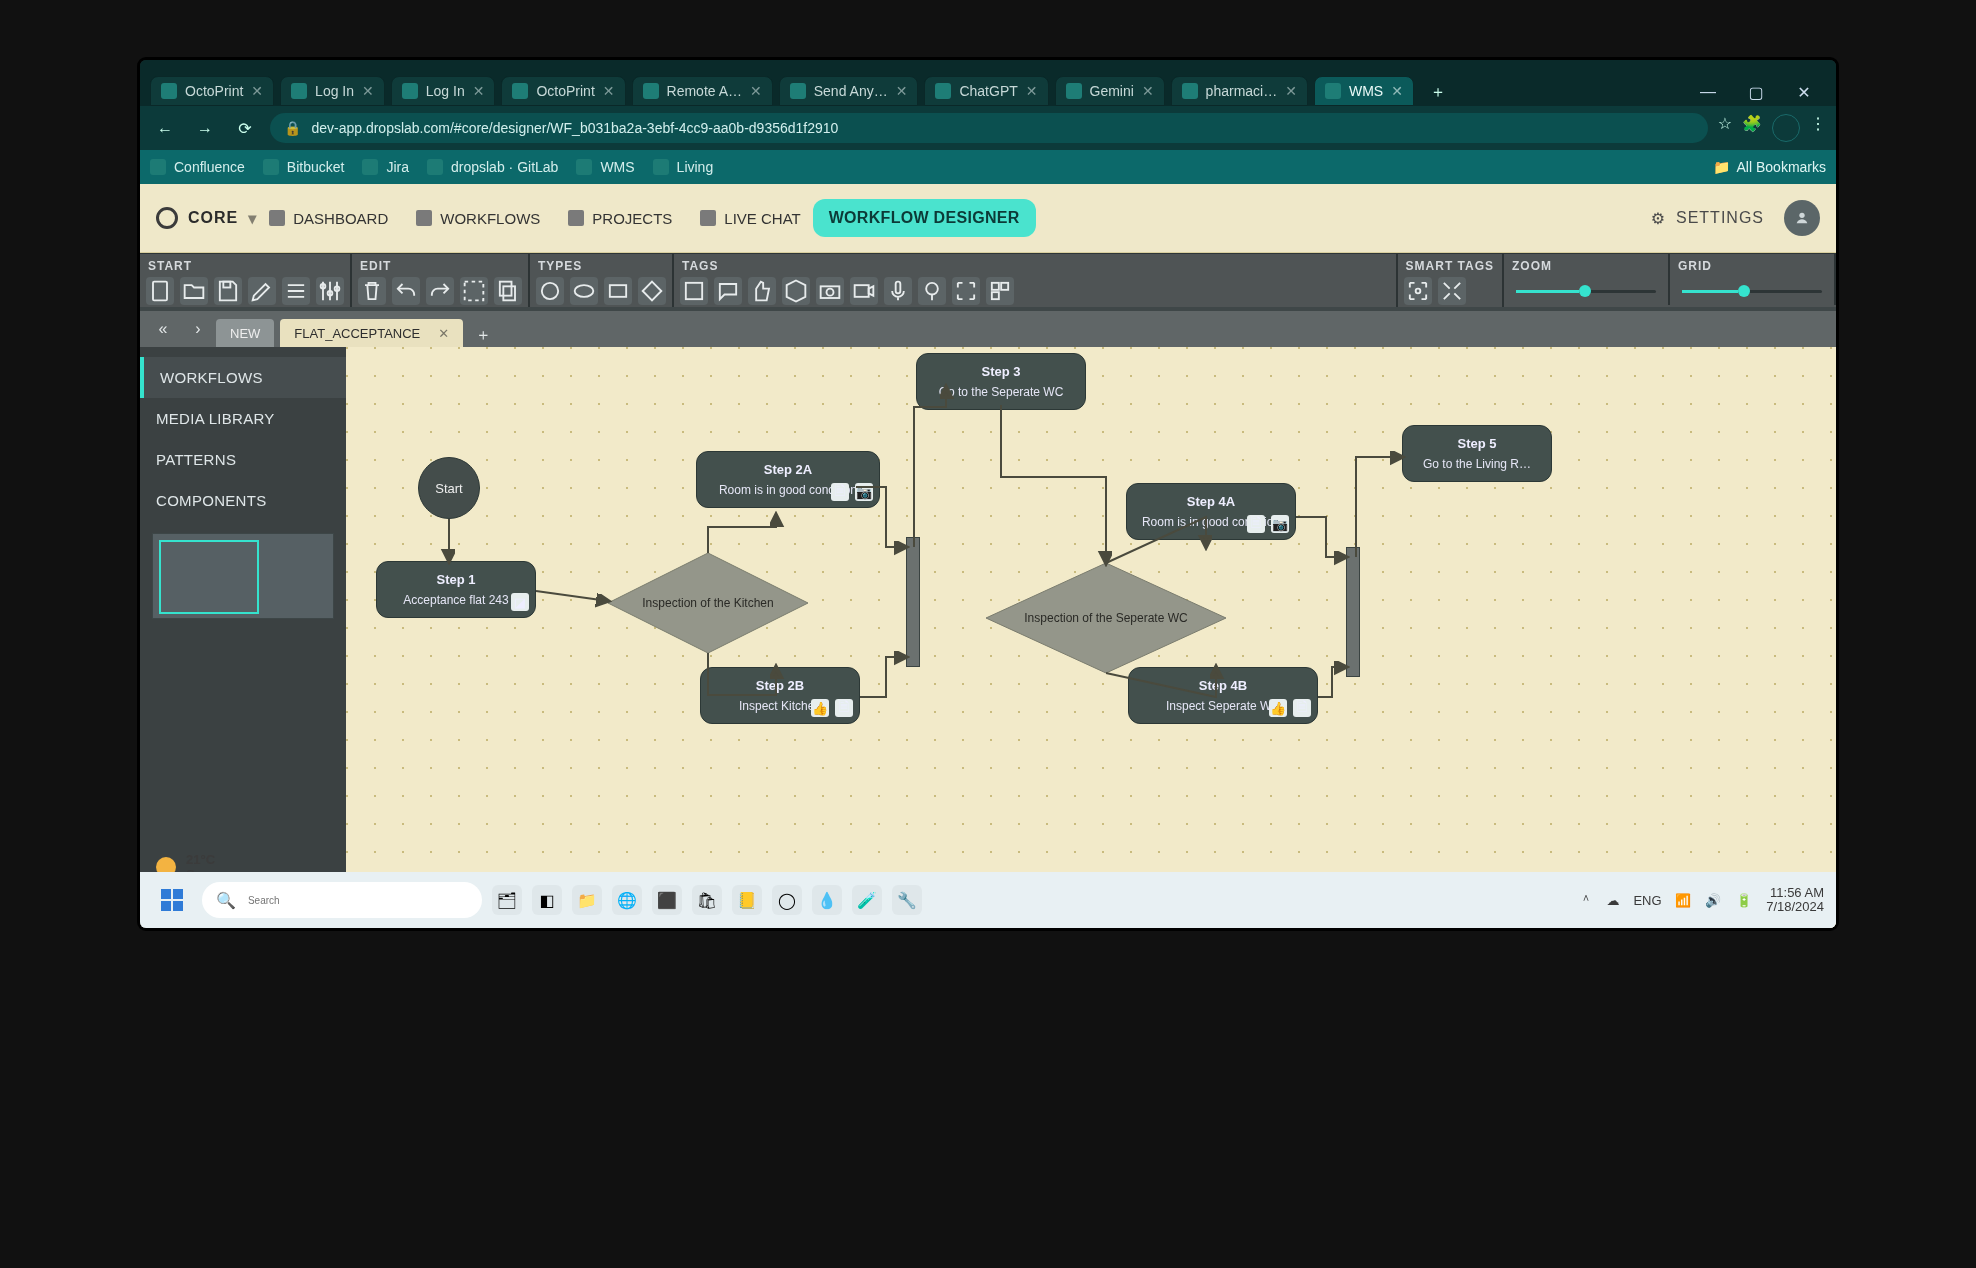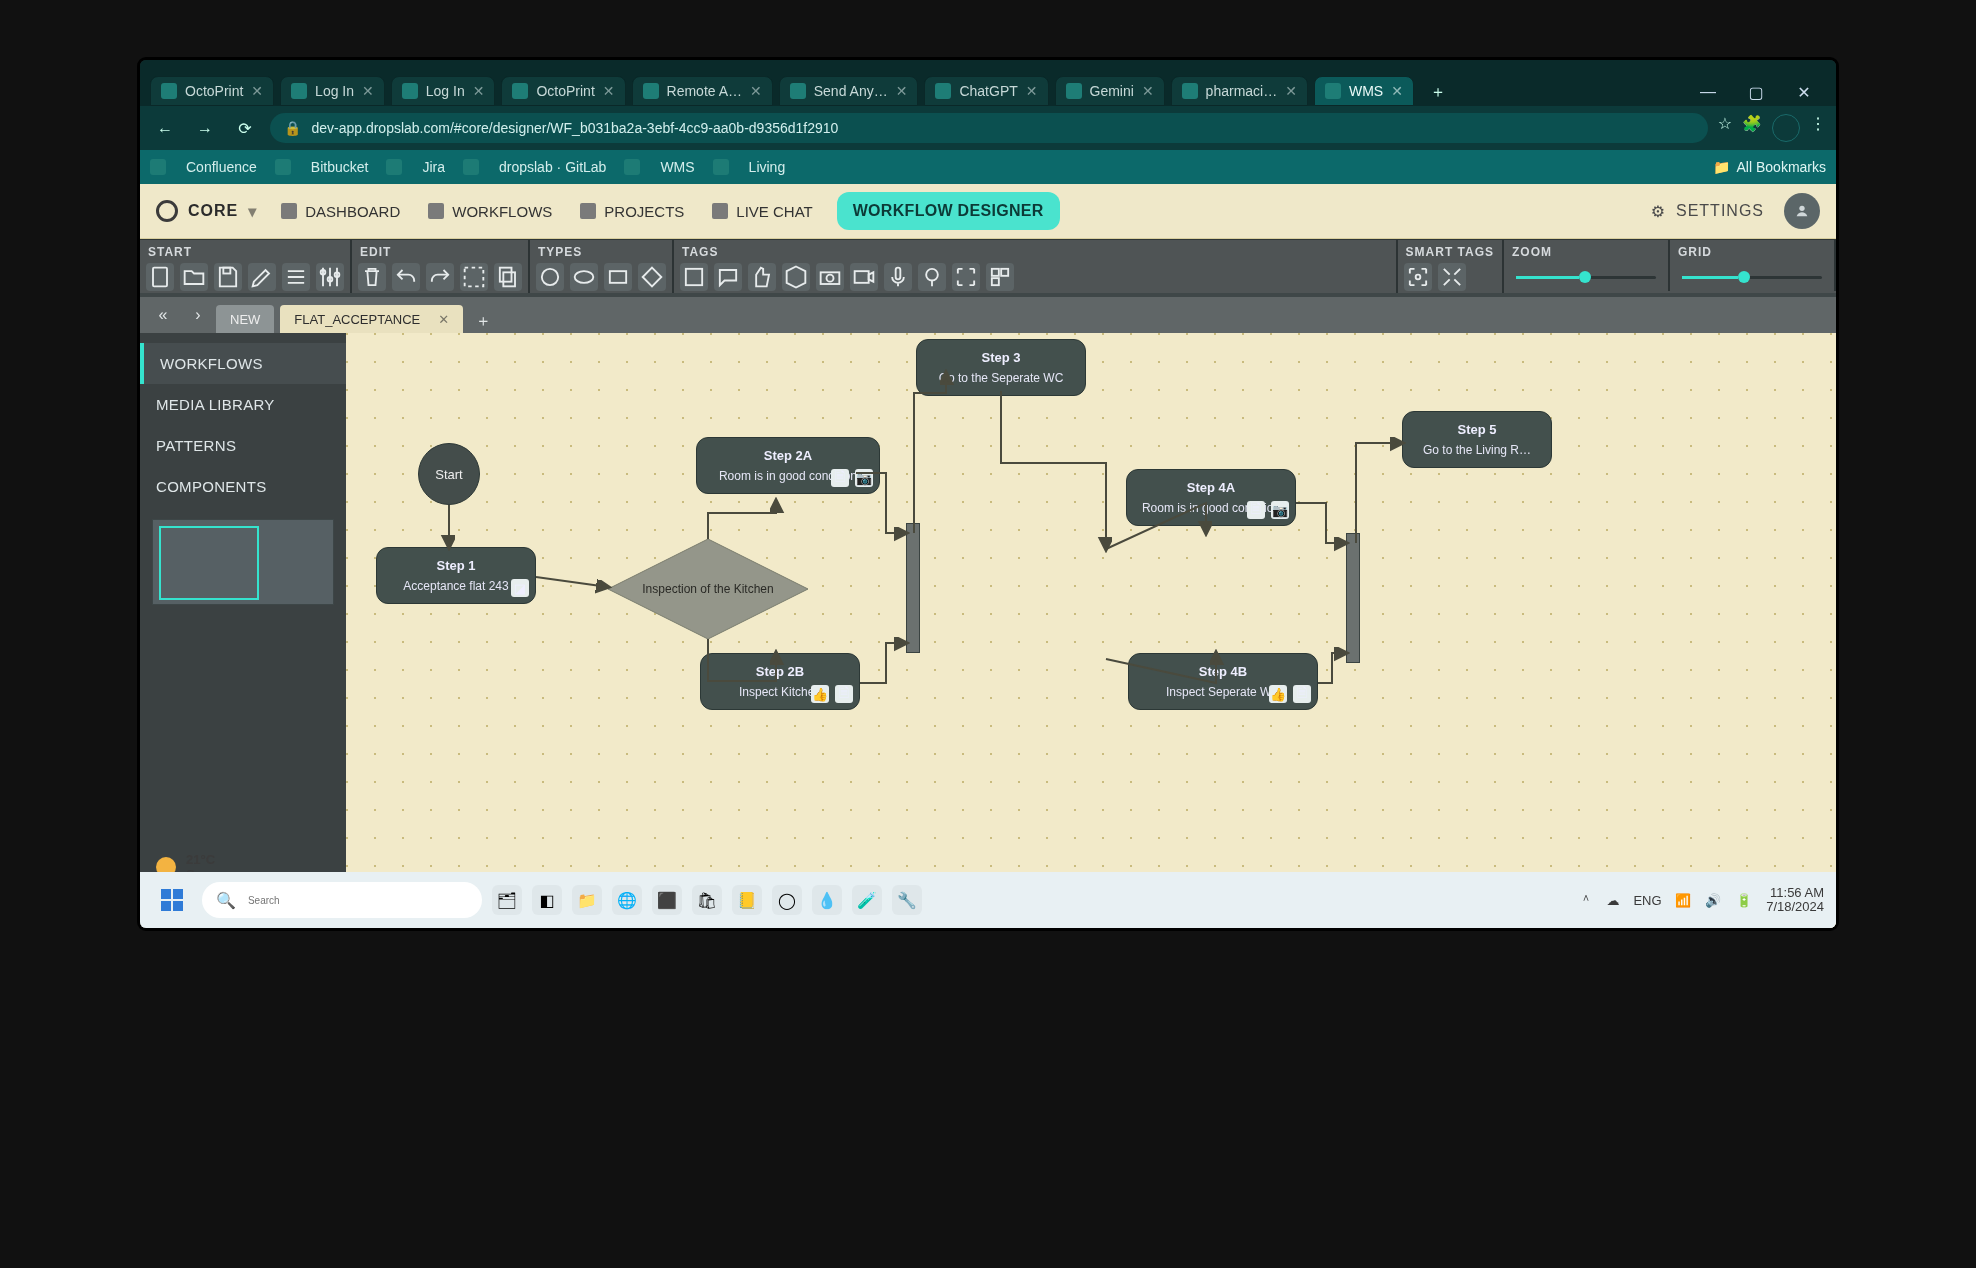--- a/index.html
+++ b/index.html
@@ -38,27 +38,27 @@
   .wc{width:44px;height:28px;display:flex;align-items:center;justify-content:center;color:#cde;border-radius:4px}
 
   .omnibar{display:flex;align-items:center;gap:10px;height:44px;background:#0c3a3a;padding:6px 10px}
   .navbtn{width:30px;height:30px;display:flex;align-items:center;justify-content:center;color:#cfe}
   .url{flex:1;height:30px;border-radius:16px;background:#0b5050;color:#d2efed;display:flex;align-items:center;gap:10px;padding:0 14px;font-size:14px}
   .url .lock{opacity:.8}
   .chromeicons{display:flex;gap:10px;color:#cfe}
   .chromeicons .ci{width:28px;height:28px;display:flex;align-items:center;justify-content:center;border:1px solid #1a6a6a;border-radius:50%}
 
   .bookmarks{display:flex;align-items:center;height:34px;background:var(--bookmark);padding:0 10px;gap:18px;color:#dff5f3;font-size:14px}
-  .bm{display:flex;gap:20px;opacity:.95}
+  .bm{display:flex;gap:8px;opacity:.95}
   .bm .bi{width:16px;height:16px;border-radius:3px;background:#1e7d76}
   .allbm{margin-left:auto;display:flex;align-items:center;gap:6px}
 
   
   .app{flex:1;display:flex;flex-direction:column;background:var(--canvas)}
-  .appbar{height:55px;background:#efe8c9;display:flex;align-items:center;gap:24px;padding:0 16px;border-bottom:1px solid #d9cf9f}
+  .appbar{height:69px;background:#efe8c9;display:flex;align-items:center;gap:12px;padding:0 16px;border-bottom:1px solid #d9cf9f}
   .brand{display:flex;align-items:center;gap:10px;font-weight:700;color:#2b2b2b;letter-spacing:1px}
   .brand .logo{width:22px;height:22px;border:3px solid #3b3b3b;border-radius:50%}
   .brand .dd{opacity:.55}
   .menu{display:flex;align-items:center;gap:28px;color:#333;font-size:15px}
   .menu .mi{display:flex;align-items:center;gap:8px}
   .menu .mi .mii{width:16px;height:16px;background:#7a7a7a;border-radius:2px}
   .accent-btn{background:var(--accent-btn);color:#0c3a37;font-weight:700;border-radius:12px;padding:10px 16px;letter-spacing:.3px}
   .rightside{margin-left:auto;display:flex;align-items:center;gap:20px;color:#4a4a4a}
   .settings{display:flex;align-items:center;gap:10px;letter-spacing:1px}
   .avatar{width:36px;height:36px;border-radius:50%;background:#5b6668;display:flex;align-items:center;justify-content:center;color:#cfd7d9}
@@ -531,20 +531,26 @@
               </div>
           </div>
 
           <div class="bar" style="left:560px;top:190px;height:130px"></div>
 
           <div class="node" style="left:570px;top:6px;width:170px">
             <div class="t">Step 3</div>
             <div class="sub">Go to the Seperate WC</div>
           </div>
 
+          <div style="position:absolute;left:640px;top:216px;width:240px;height:110px">
+            <svg width="240" height="110" viewBox="0 0 240 110">
+                <polygon points="120,0 240,55 120,110 0,55" fill="#94968a" stroke="#7a7c6e"></polygon>
+              </svg>
+            <div style="position:absolute;inset:0;display:flex;align-items:center;justify-content:center;font-size:12px;color:#2a2a26;text-align:center">Inspection of the Seperate WC</div>
+          </div>
 
           <div class="node" style="left:780px;top:136px;width:170px">
             <div class="t">Step 4A</div>
             <div class="sub">Room is in good condition</div>
             <div class="nicons">
                 <span class="ni">🗎</span>
                 <span class="ni">📷</span>
               </div>
           </div>
 

